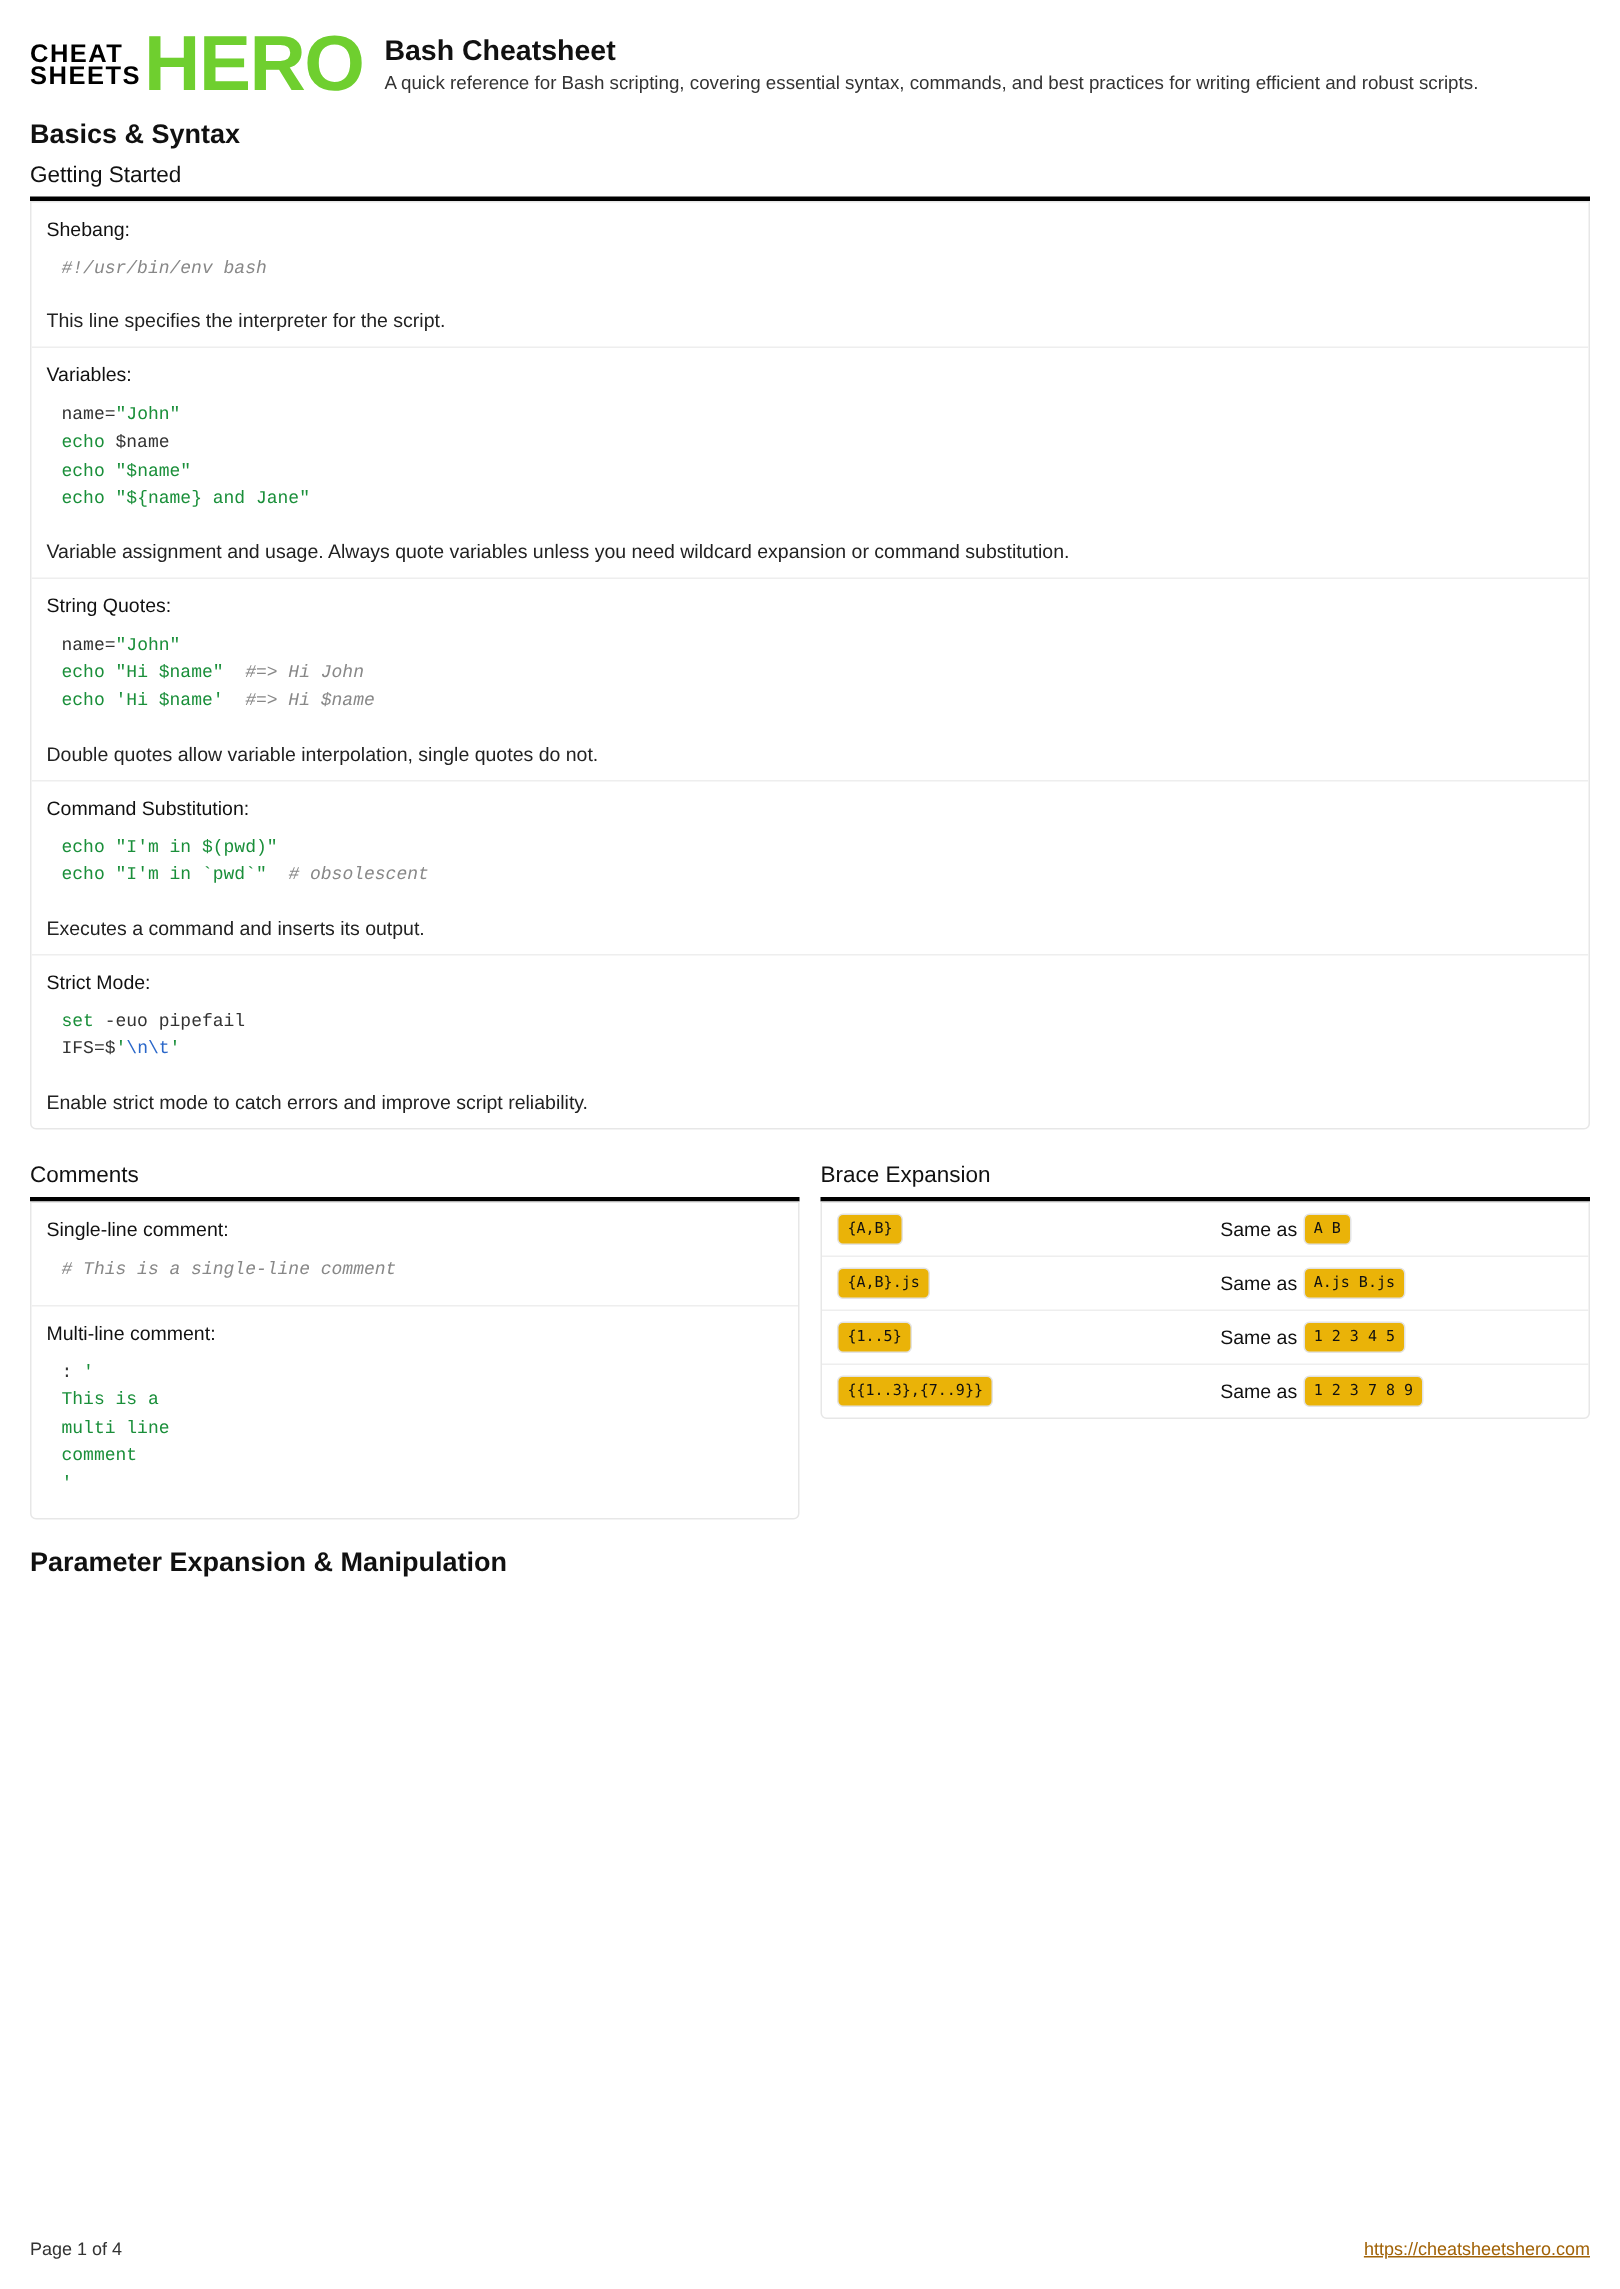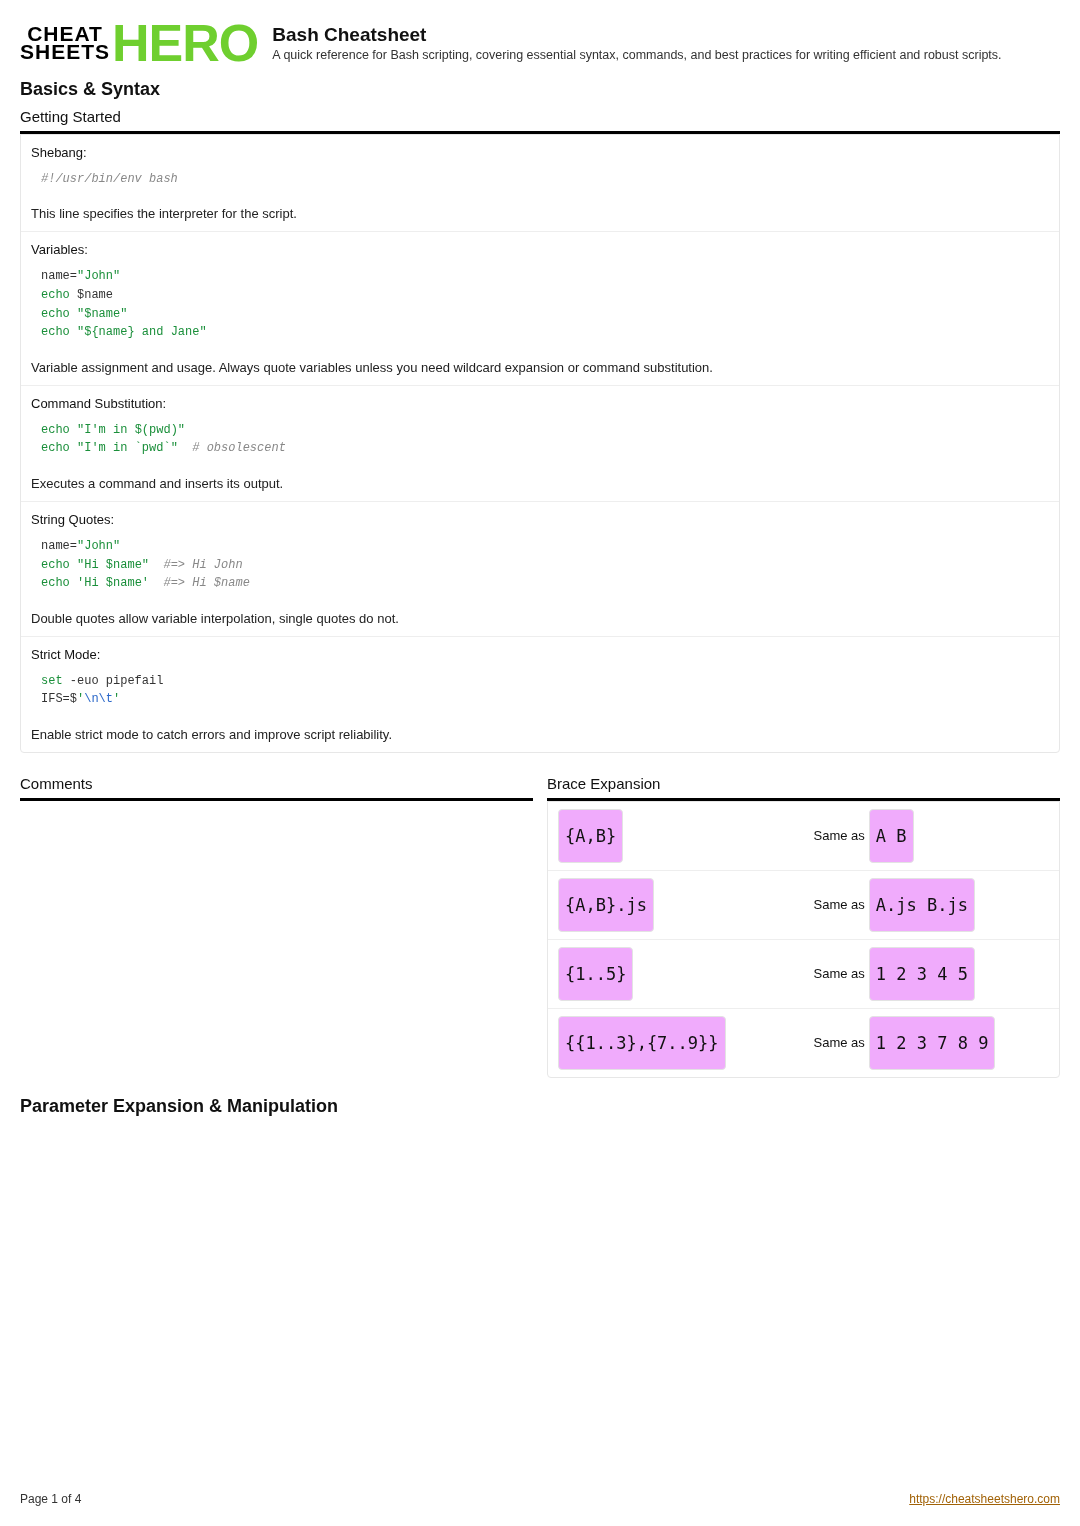--- a/index.html
+++ b/index.html
@@ -8,21 +8,21 @@
     background: #fff;
     color: #111;
     width: 1080px;
     height: 1526px;
     position: relative;
     padding: 20px;
     font-size: 13px;
   }
   .header { display: flex; align-items: center; gap: 14px; margin-bottom: 12px; }
   .logo { display: flex; align-items: center; font-weight: 900; line-height: 0.9; }
-  .logo .left { font-size: 21px; letter-spacing: 1px; color: #000; text-align: center; }
+  .logo .left { font-size: 17px; letter-spacing: 1px; color: #000; }
   .logo .right { font-size: 52px; color: #6fcf2f; letter-spacing: -1px; margin-left: 2px; font-family: Arial Black, Arial, sans-serif; }
   .title-block h1 { font-size: 19px; font-weight: 700; margin-bottom: 2px; }
   .title-block p { font-size: 12.5px; color: #333; }
   h2 { font-size: 18px; font-weight: 700; margin: 0 0 6px; }
   h3 { font-size: 15px; font-weight: 500; margin: 8px 0 6px; }
   .section-rule { border-top: 3px solid #000; margin-bottom: 0; }
   .card-group { border: 1px solid #e7e7e7; border-radius: 0 0 4px 4px; overflow: hidden; }
   .card { padding: 10px 10px; border-bottom: 1px solid #eee; }
   .card:last-child { border-bottom: none; }
   .card-label { font-size: 13px; margin-bottom: 6px; }
@@ -42,25 +42,25 @@
   .c-op { color: #c02d2d; }
   .c-esc { color: #2a67c9; }
   .two-col { display: flex; gap: 14px; margin-top: 14px; }
   .col { flex: 1; }
   .table { border: 1px solid #e7e7e7; border-radius: 0 0 4px 4px; }
   .row { display: flex; border-bottom: 1px solid #eee; }
   .row:last-child { border-bottom: none; }
   .cell { flex: 1; padding: 7px 10px; font-size: 13px; display: flex; align-items: center; gap: 4px; }
   code.inline {
     font-family: "SFMono-Regular", Consolas, monospace;
-    font-size: 17px;
-    background: #f0abfc;
+    font-size: 10px;
+    background: #eab308;
     border: 1px solid #e3e3e3;
     border-radius: 4px;
-    padding: 16px 6px;
+    padding: 4px 6px;
     white-space: nowrap;
   }
   .footer {
     position: absolute;
     bottom: 20px;
     left: 20px;
     right: 20px;
     display: flex;
     justify-content: space-between;
     font-size: 12px;
@@ -100,49 +100,63 @@
   <div class="card">
     <div class="card-label">Variables:</div>
     <pre class="code">name=<span class="c-str">"John"</span>
 <span class="c-kw">echo</span> $name
 <span class="c-kw">echo</span> <span class="c-str">"$name"</span>
 <span class="c-kw">echo</span> <span class="c-str">"${name} and Jane"</span></pre>
     <div class="card-desc">Variable assignment and usage. Always quote variables unless you need wildcard expansion or command substitution.</div>
   </div>
 
   <div class="card">
-    <div class="card-label">Command Substitution:</div>
-    <pre class="code"><span class="c-kw">echo</span> <span class="c-str">"I'm in $(pwd)"</span>
-<span class="c-kw">echo</span> <span class="c-str">"I'm in `pwd`"</span>  <span class="c-ic"># obsolescent</span></pre>
-    <div class="card-desc">Executes a command and inserts its output.</div>
-  </div>
-
-  <div class="card">
     <div class="card-label">String Quotes:</div>
     <pre class="code">name=<span class="c-str">"John"</span>
 <span class="c-kw">echo</span> <span class="c-str">"Hi $name"</span>  <span class="c-ic">#=&gt; Hi John</span>
 <span class="c-kw">echo</span> <span class="c-str">'Hi $name'</span>  <span class="c-ic">#=&gt; Hi $name</span></pre>
     <div class="card-desc">Double quotes allow variable interpolation, single quotes do not.</div>
   </div>
 
+  <div class="card">
+    <div class="card-label">Command Substitution:</div>
+    <pre class="code"><span class="c-kw">echo</span> <span class="c-str">"I'm in $(pwd)"</span>
+<span class="c-kw">echo</span> <span class="c-str">"I'm in `pwd`"</span>  <span class="c-ic"># obsolescent</span></pre>
+    <div class="card-desc">Executes a command and inserts its output.</div>
+  </div>
+
 
   <div class="card">
     <div class="card-label">Strict Mode:</div>
     <pre class="code"><span class="c-kw">set</span> -euo pipefail
 IFS=$<span class="c-str">'<span class="c-esc">\n\t</span>'</span></pre>
     <div class="card-desc">Enable strict mode to catch errors and improve script reliability.</div>
   </div>
 
 </div>
 
 <div class="two-col">
 
   <div class="col">
     <h3>Comments</h3>
     <div class="section-rule"></div>
+    <div class="card-group">
+      <div class="card">
+        <div class="card-label">Single-line comment:</div>
+        <pre class="code"><span class="c-ic"># This is a single-line comment</span></pre>
+      </div>
+      <div class="card">
+        <div class="card-label">Multi-line comment:</div>
+        <pre class="code">: <span class="c-str">'
+This is a
+multi line
+comment
+'</span></pre>
+      </div>
+    </div>
   </div>
 
   <div class="col">
     <h3>Brace Expansion</h3>
     <div class="section-rule"></div>
     <div class="table">
       <div class="row">
         <div class="cell">
             <code class="inline">{A,B}</code>
           </div>

